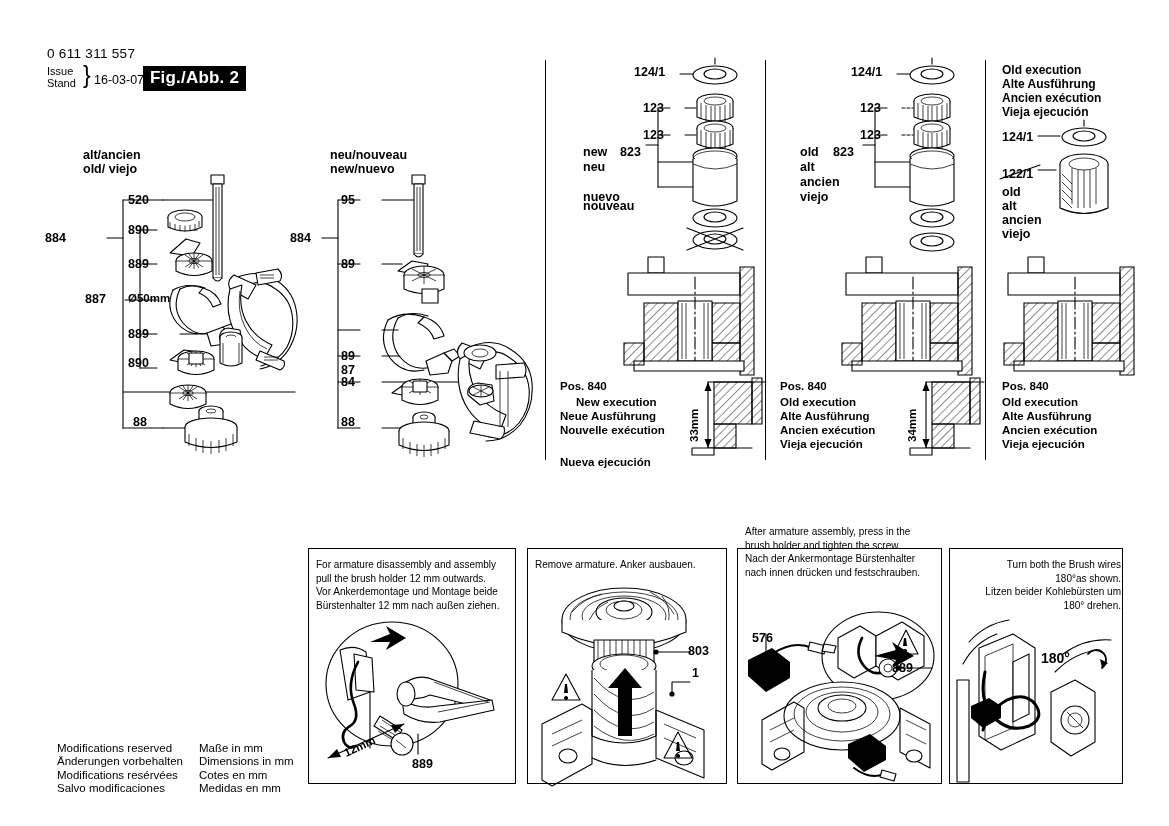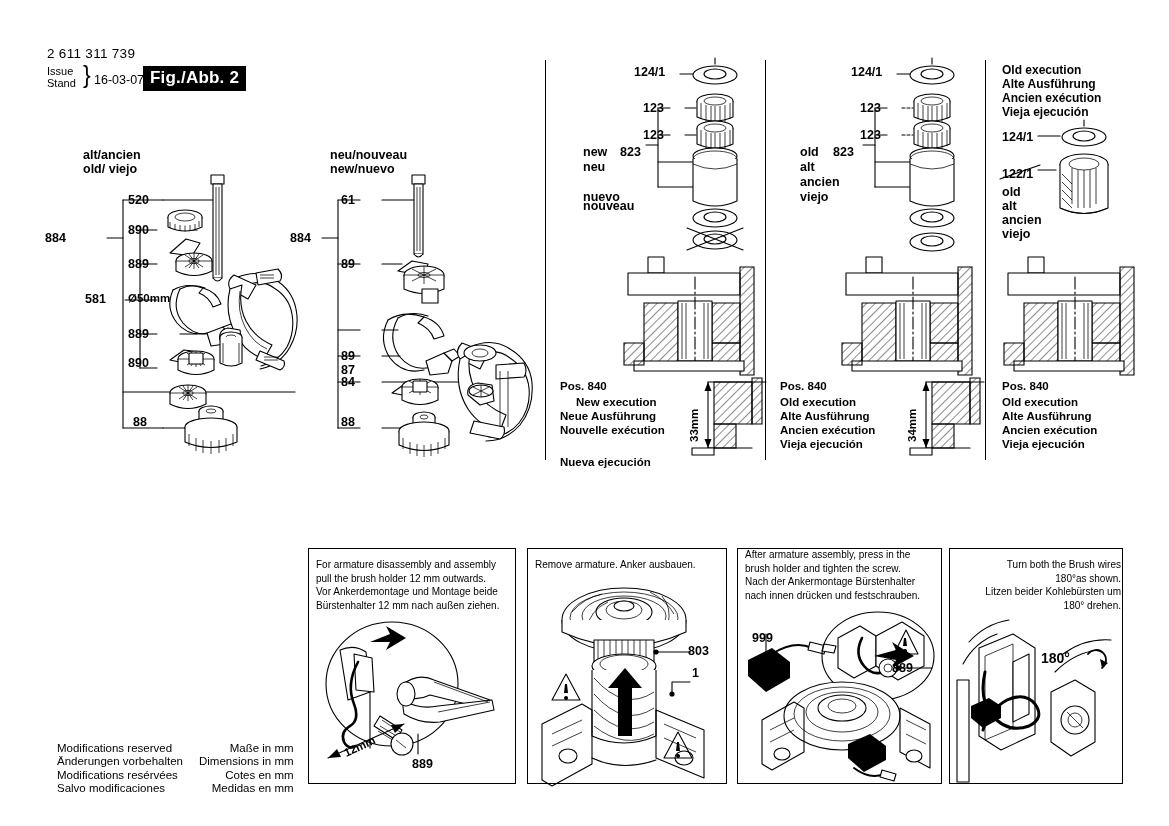--- a/index.html
+++ b/index.html
@@ -38,21 +38,21 @@
   <defs>
     <pattern id="hatchP" width="6" height="6" patternTransform="rotate(45)" patternUnits="userSpaceOnUse">
       <line x1="0" y1="0" x2="0" y2="6" stroke="#000" stroke-width="0.9"></line>
     </pattern>
     <pattern id="hatchP2" width="6" height="6" patternTransform="rotate(-45)" patternUnits="userSpaceOnUse">
       <line x1="0" y1="0" x2="0" y2="6" stroke="#000" stroke-width="0.9"></line>
     </pattern>
   </defs>
 </svg>
 
-<div class="abs" id="hdr-partno">2 611 311 739</div>
+<div class="abs" id="hdr-partno">0 611 311 557</div>
 <div class="abs" id="hdr-issue"><span>Issue</span><br><span>Stand</span></div>
 <div class="abs" id="hdr-brace">}</div>
 <div class="abs" id="hdr-date">16-03-07</div>
 <div class="abs" id="hdr-fig">Fig./Abb. 2</div>
 
 <div class="abs lbl" style="left:83px;top:148px;"><span>alt/ancien</span>
 <span>old/ viejo</span></div>
 
 <div class="abs" style="left:45px;top:190px;width:300px;height:250px;">
   <svg width="300" height="250" viewBox="0 0 300 250">
@@ -80,21 +80,21 @@
     <path class="st" d="M118 238 L170 238"></path>
 
     <path class="st" d="M78 202 L250 202"></path>
   </svg>
 </div>
 
 <div class="abs num" style="left:45px;top:231px;">884</div>
 <div class="abs num" style="left:128px;top:193px;">520</div>
 <div class="abs num" style="left:128px;top:223px;">890</div>
 <div class="abs num" style="left:128px;top:257px;">889</div>
-<div class="abs num" style="left:85px;top:292px;">581</div>
+<div class="abs num" style="left:85px;top:292px;">887</div>
 <div class="abs" style="left:128px;top:292px;font-size:11.5px;font-weight:bold;">Ø50mm</div>
 <div class="abs num" style="left:128px;top:327px;">889</div>
 <div class="abs num" style="left:128px;top:356px;">890</div>
 <div class="abs num" style="left:133px;top:415px;">88</div>
 
 <div class="abs" style="left:160px;top:165px;width:185px;height:290px;">
   <svg width="185" height="290" viewBox="0 0 185 290">
 
     <path class="st-f" d="M51 10 h13 v9 h-13 z"></path>
     <path class="st-f" d="M53 19 h9 v94 h-9 z"></path>
@@ -178,21 +178,21 @@
     <path class="st" d="M92 10 L124 10"></path>
     <path class="st" d="M92 74 L112 74"></path>
     <path class="st" d="M92 140 L108 140"></path>
     <path class="st" d="M92 166 L110 166"></path>
     <path class="st" d="M92 192 L170 192"></path>
     <path class="st" d="M92 238 L116 238"></path>
   </svg>
 </div>
 
 <div class="abs num" style="left:290px;top:231px;">884</div>
-<div class="abs num" style="left:341px;top:193px;">61</div>
+<div class="abs num" style="left:341px;top:193px;">95</div>
 <div class="abs num" style="left:341px;top:257px;">89</div>
 <div class="abs num" style="left:341px;top:323px;margin-top:40px;">87</div>
 <div class="abs num" style="left:341px;top:349px;">89</div>
 <div class="abs num" style="left:341px;top:375px;">84</div>
 <div class="abs num" style="left:341px;top:415px;">88</div>
 
 <div class="abs" style="left:382px;top:165px;width:180px;height:290px;">
   <svg width="180" height="290" viewBox="0 0 180 290">
 
     <path class="st-f" d="M30 10 h13 v9 h-13 z"></path>
@@ -560,21 +560,21 @@
     <path class="st" d="M124 74 h34"></path>
     <ellipse class="st-b" cx="124" cy="74" rx="2.6" ry="2.6"></ellipse>
     <path class="st" d="M140 116 v-12 h18"></path>
     <ellipse class="st-b" cx="140" cy="116" rx="2.6" ry="2.6"></ellipse>
   </svg>
 </div>
 <div class="abs num" style="left:688px;top:644px;">803</div>
 <div class="abs num" style="left:692px;top:666px;">1</div>
 
 <div class="abs box" style="left:737px;top:548px;width:205px;height:236px;"></div>
-<div class="abs body-txt" style="left:745px;top:548px;width:196px;">After armature assembly, press in the
+<div class="abs body-txt" style="left:745px;top:525px;width:196px;">After armature assembly, press in the
 brush holder and tighten the screw.
 Nach der Ankermontage Bürstenhalter
 nach innen drücken und festschrauben.</div>
 
 <div class="abs" style="left:742px;top:612px;width:198px;height:170px;">
   <svg width="198" height="170" viewBox="0 0 198 170">
 
     <path class="st-b" d="M6 48 l24 -12 l18 14 l-24 14 z"></path>
     <path class="st-b" d="M6 48 v16 l18 16 l24 -14 v-16 z"></path>
     <path class="st" style="stroke-width:2" d="M30 42 q22 -14 40 -6"></path>
@@ -608,21 +608,21 @@
     <path class="st" style="stroke-width:2" d="M112 156 q16 12 30 6"></path>
     <path class="st-f" d="M140 158 l14 4 l-2 7 l-14 -4 z"></path>
 
     <path class="st" d="M156 56 h34"></path>
     <ellipse class="st-b" cx="156" cy="56" rx="2.6" ry="2.6"></ellipse>
 
     <path class="st" d="M24 44 v-22"></path>
     <ellipse class="st-b" cx="24" cy="44" rx="2.6" ry="2.6"></ellipse>
   </svg>
 </div>
-<div class="abs num" style="left:752px;top:631px;">999</div>
+<div class="abs num" style="left:752px;top:631px;">576</div>
 <div class="abs num" style="left:892px;top:661px;">889</div>
 
 <div class="abs box" style="left:949px;top:548px;width:174px;height:236px;"></div>
 <div class="abs body-txt" style="left:957px;top:558px;width:164px;text-align:right;">Turn both the Brush wires
 180°as shown.
 Litzen beider Kohlebürsten um
 180° drehen.</div>
 
 <div class="abs" style="left:955px;top:612px;width:166px;height:170px;">
   <svg width="166" height="170" viewBox="0 0 166 170">
@@ -651,16 +651,16 @@
   <svg width="30" height="30" viewBox="0 0 30 30">
     <path class="st" style="stroke-width:1.8" d="M6 8 a10 10 0 1 1 14 14"></path>
     <path class="st-b" d="M20 22 l-2 -9 l8 4 z"></path>
   </svg>
 </div>
 
 <div class="abs foot" style="left:57px;top:742px;">Modifications reserved
 Änderungen vorbehalten
 Modifications resérvées
 Salvo modificaciones</div>
-<div class="abs foot" style="left:199px;top:742px;text-align:right;">Maße in mm
+<div class="abs foot" style="left:199px;top:742px;">Maße in mm
 Dimensions in mm
 Cotes en mm
 Medidas en mm</div>
 
 </body></html>

